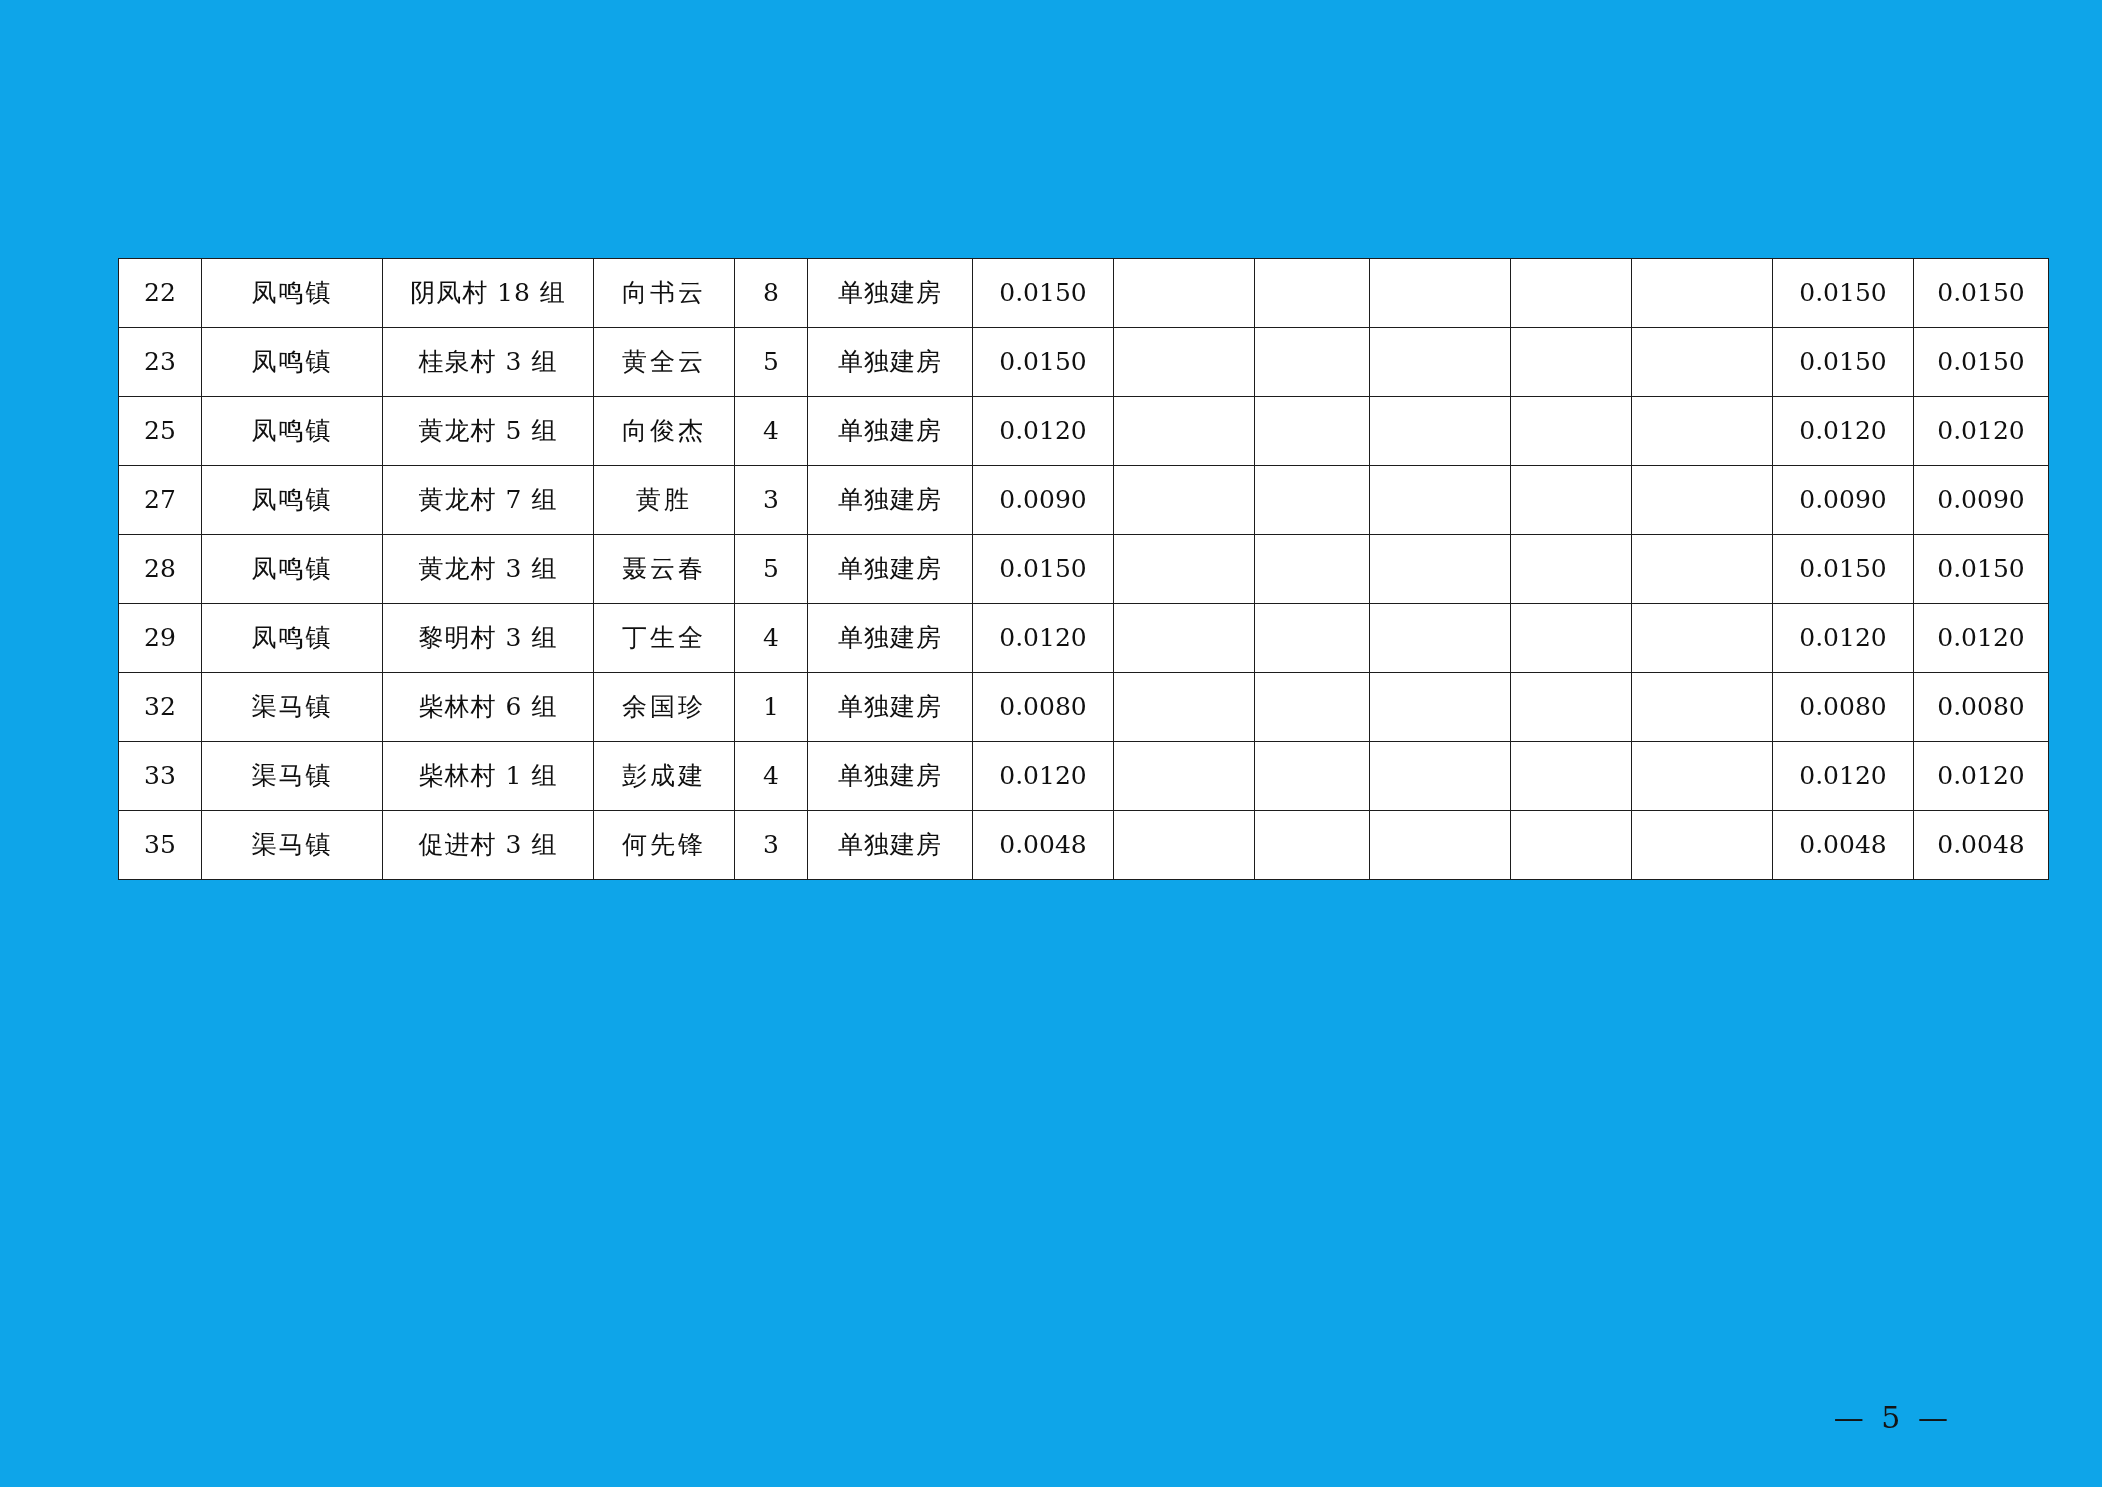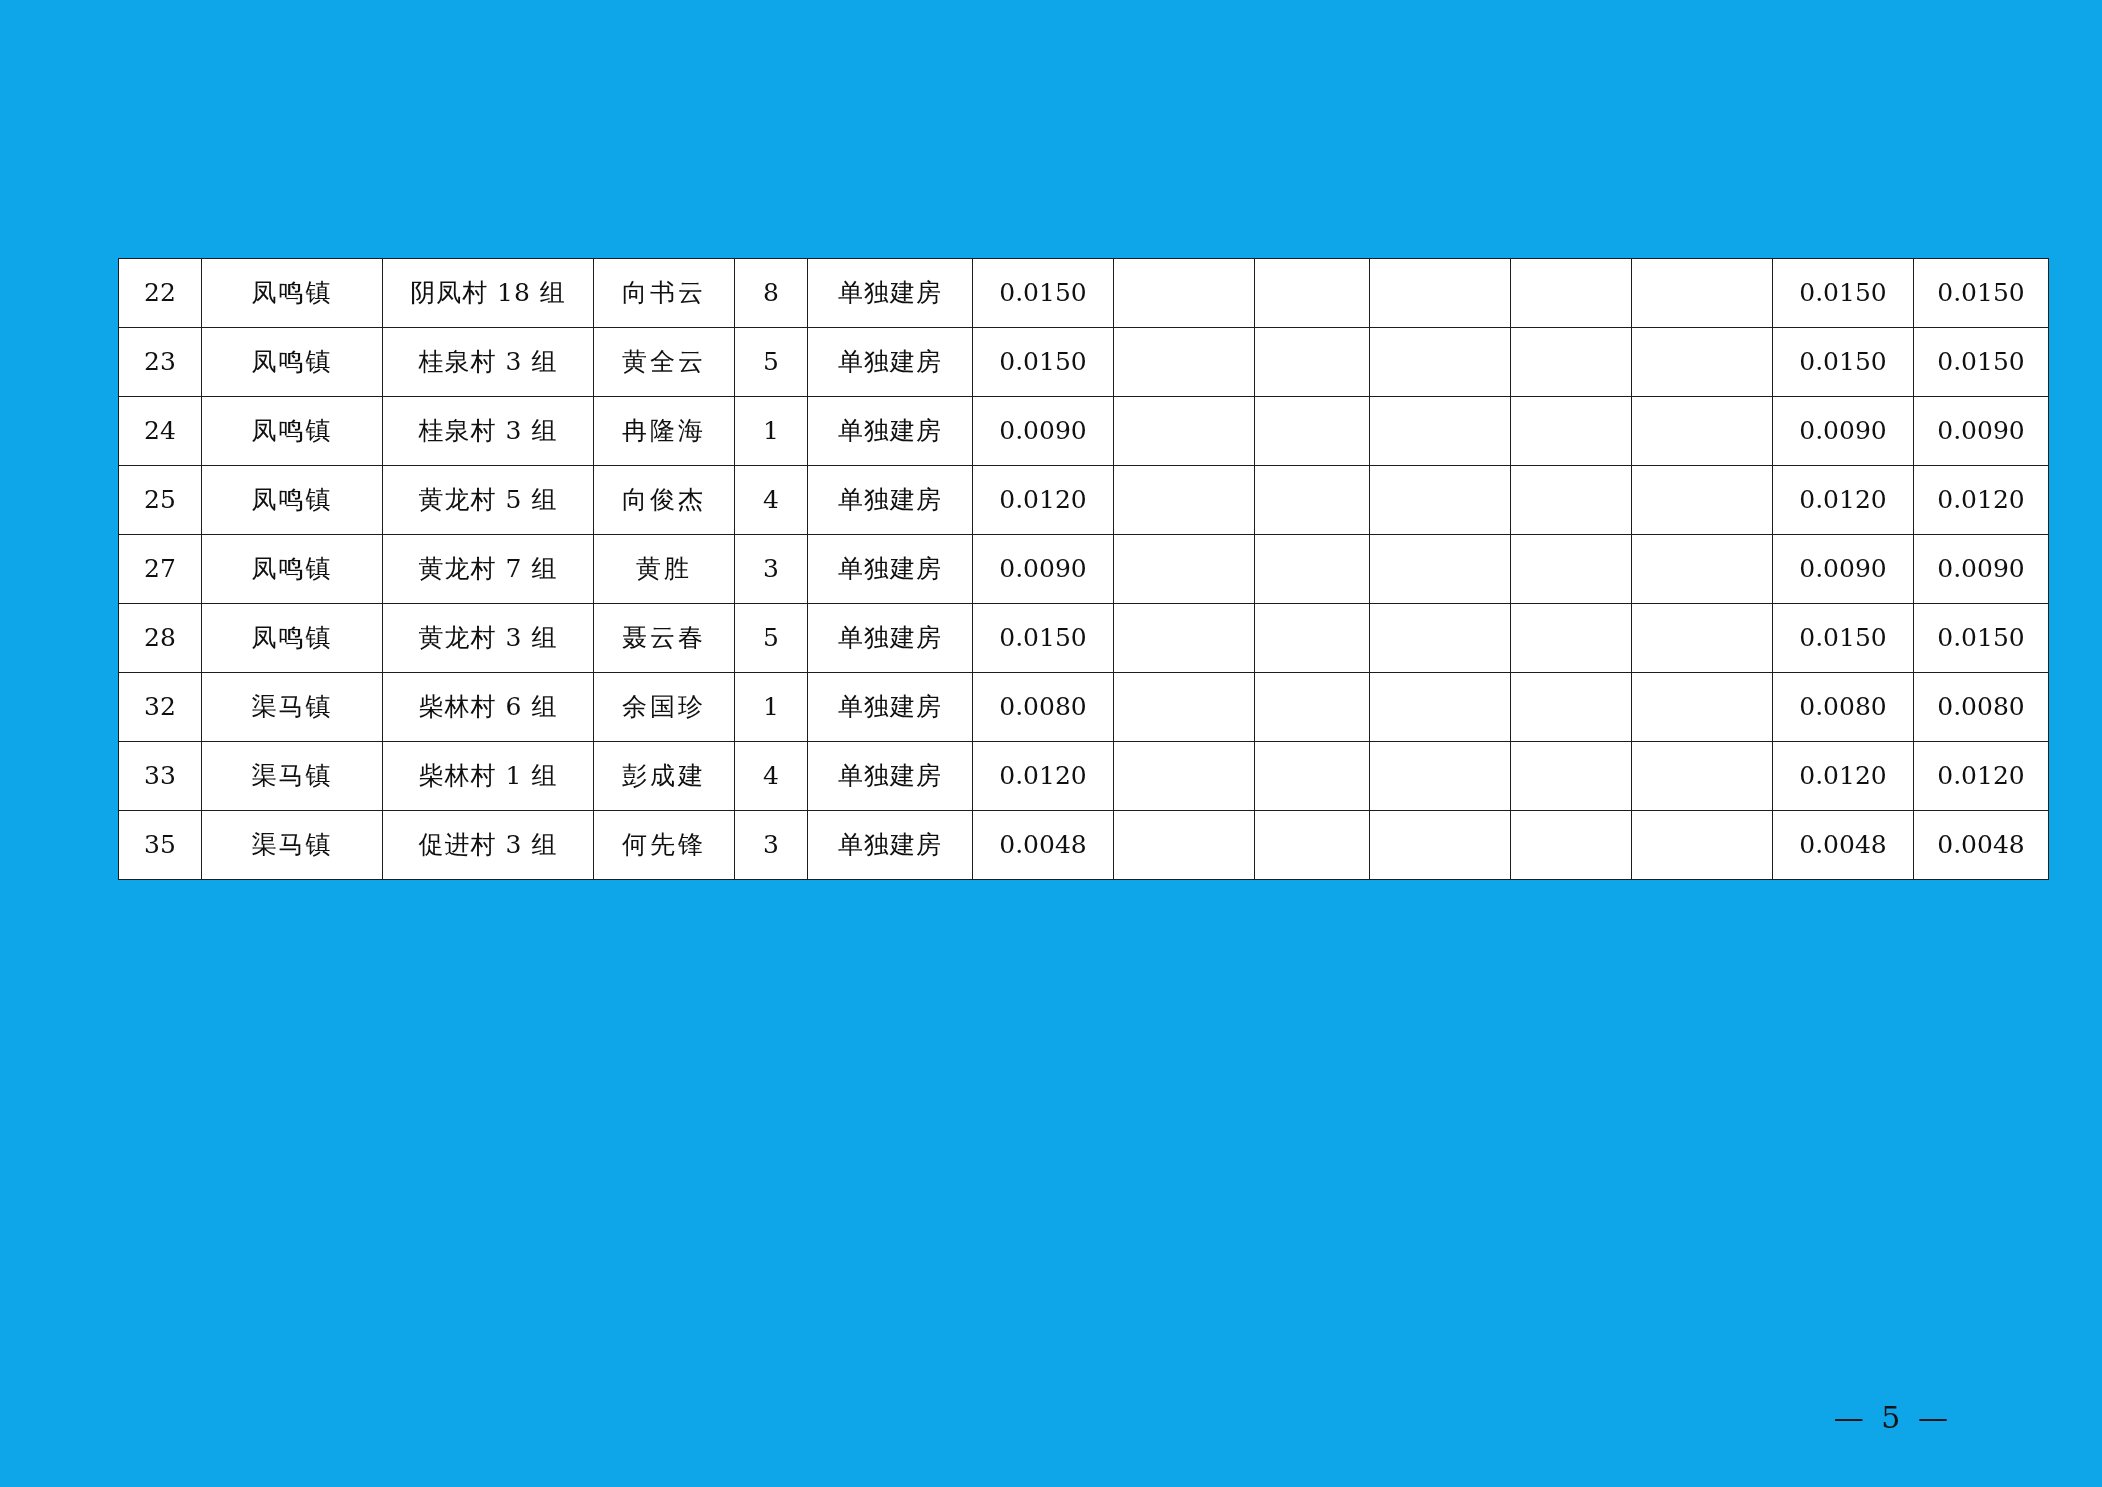--- a/index.html
+++ b/index.html
@@ -112,36 +112,20 @@
             <td class="c-v1 numcell">0.0150</td>
             <td class="c-v2 numcell"></td>
             <td class="c-v3 numcell"></td>
             <td class="c-v4 numcell"></td>
             <td class="c-v5 numcell"></td>
             <td class="c-v6 numcell"></td>
             <td class="c-v7 numcell">0.0150</td>
             <td class="c-v8 numcell">0.0150</td>
           </tr>
           <tr>
-            <td class="c-idx numcell">24</td>
-            <td class="c-town cjk">凤鸣镇</td>
-            <td class="c-village cjk">桂泉村 3 组</td>
-            <td class="c-name cjk">冉隆海</td>
-            <td class="c-num numcell">1</td>
-            <td class="c-type cjk">单独建房</td>
-            <td class="c-v1 numcell">0.0090</td>
-            <td class="c-v2 numcell"></td>
-            <td class="c-v3 numcell"></td>
-            <td class="c-v4 numcell"></td>
-            <td class="c-v5 numcell"></td>
-            <td class="c-v6 numcell"></td>
-            <td class="c-v7 numcell">0.0090</td>
-            <td class="c-v8 numcell">0.0090</td>
-          </tr>
-          <tr>
             <td class="c-idx numcell">25</td>
             <td class="c-town cjk">凤鸣镇</td>
             <td class="c-village cjk">黄龙村 5 组</td>
             <td class="c-name cjk">向俊杰</td>
             <td class="c-num numcell">4</td>
             <td class="c-type cjk">单独建房</td>
             <td class="c-v1 numcell">0.0120</td>
             <td class="c-v2 numcell"></td>
             <td class="c-v3 numcell"></td>
             <td class="c-v4 numcell"></td>
@@ -174,20 +158,36 @@
             <td class="c-num numcell">5</td>
             <td class="c-type cjk">单独建房</td>
             <td class="c-v1 numcell">0.0150</td>
             <td class="c-v2 numcell"></td>
             <td class="c-v3 numcell"></td>
             <td class="c-v4 numcell"></td>
             <td class="c-v5 numcell"></td>
             <td class="c-v6 numcell"></td>
             <td class="c-v7 numcell">0.0150</td>
             <td class="c-v8 numcell">0.0150</td>
+          </tr>
+          <tr>
+            <td class="c-idx numcell">29</td>
+            <td class="c-town cjk">凤鸣镇</td>
+            <td class="c-village cjk">黎明村 3 组</td>
+            <td class="c-name cjk">丁生全</td>
+            <td class="c-num numcell">4</td>
+            <td class="c-type cjk">单独建房</td>
+            <td class="c-v1 numcell">0.0120</td>
+            <td class="c-v2 numcell"></td>
+            <td class="c-v3 numcell"></td>
+            <td class="c-v4 numcell"></td>
+            <td class="c-v5 numcell"></td>
+            <td class="c-v6 numcell"></td>
+            <td class="c-v7 numcell">0.0120</td>
+            <td class="c-v8 numcell">0.0120</td>
           </tr>
           <tr>
             <td class="c-idx numcell">32</td>
             <td class="c-town cjk">渠马镇</td>
             <td class="c-village cjk">柴林村 6 组</td>
             <td class="c-name cjk">余国珍</td>
             <td class="c-num numcell">1</td>
             <td class="c-type cjk">单独建房</td>
             <td class="c-v1 numcell">0.0080</td>
             <td class="c-v2 numcell"></td>

